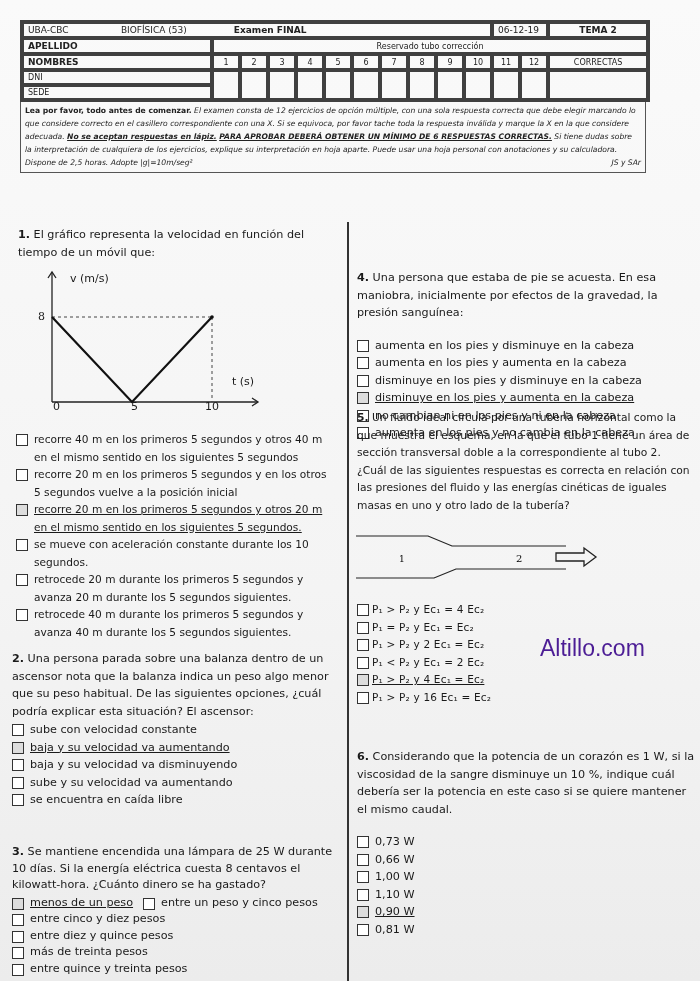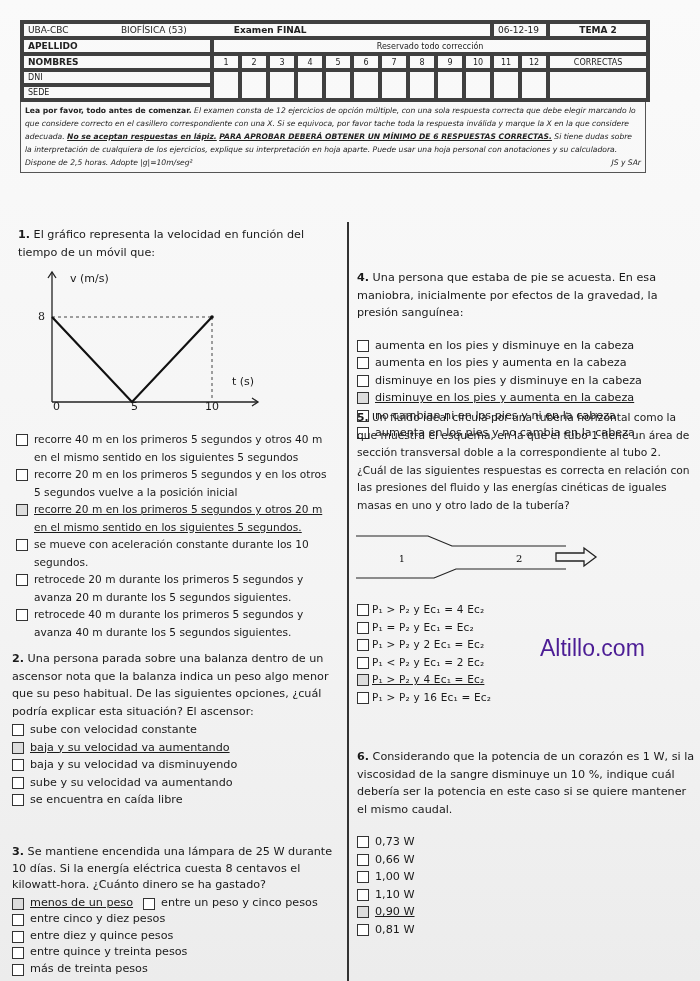--- a/index.html
+++ b/index.html
@@ -80,21 +80,21 @@
         <td colspan="11" style="border-bottom:1px solid #555;">
           <span style="display:inline-block;width:90px;">UBA-CBC</span>
           <span style="display:inline-block;width:110px;">BIOFÍSICA (53)</span>
           <span class="bold">Examen FINAL</span>
         </td>
         <td colspan="2">06-12-19</td>
         <td class="bold center">TEMA 2</td>
       </tr>
       <tr>
         <td class="bold">APELLIDO</td>
-        <td colspan="13" class="center" style="font-size:8px;">Reservado todo corrección</td>
+        <td colspan="13" class="center" style="font-size:8px;">Reservado tubo corrección</td>
       </tr>
       <tr>
         <td class="bold">NOMBRES</td>
         <td class="num">1</td>
         <td class="num">2</td>
         <td class="num">3</td>
         <td class="num">4</td>
         <td class="num">5</td>
         <td class="num">6</td>
         <td class="num">7</td>
@@ -228,25 +228,25 @@
     <div class="opt">
         <span class="box"></span>
         <span>entre cinco y diez pesos</span>
       </div>
     <div class="opt">
         <span class="box"></span>
         <span>entre diez y quince pesos</span>
       </div>
     <div class="opt">
         <span class="box"></span>
+        <span>más de treinta pesos</span>
+      </div>
+    <div class="opt">
+        <span class="box"></span>
         <span>entre quince y treinta pesos</span>
-      </div>
-    <div class="opt">
-        <span class="box"></span>
-        <span>más de treinta pesos</span>
       </div>
   </div>
 
   <div class="q" style="left:357px; top:232px; width:335px;margin-top:37px;">
     <div style="margin-bottom:15px;"><span class="qnum">4.</span><span> Una persona que estaba de pie se acuesta. En esa maniobra, inicialmente por efectos de la gravedad, la presión sanguínea:</span></div>
     <div class="opt">
         <span class="box"></span>
         <span>aumenta en los pies y disminuye en la cabeza</span>
       </div>
     <div class="opt">

